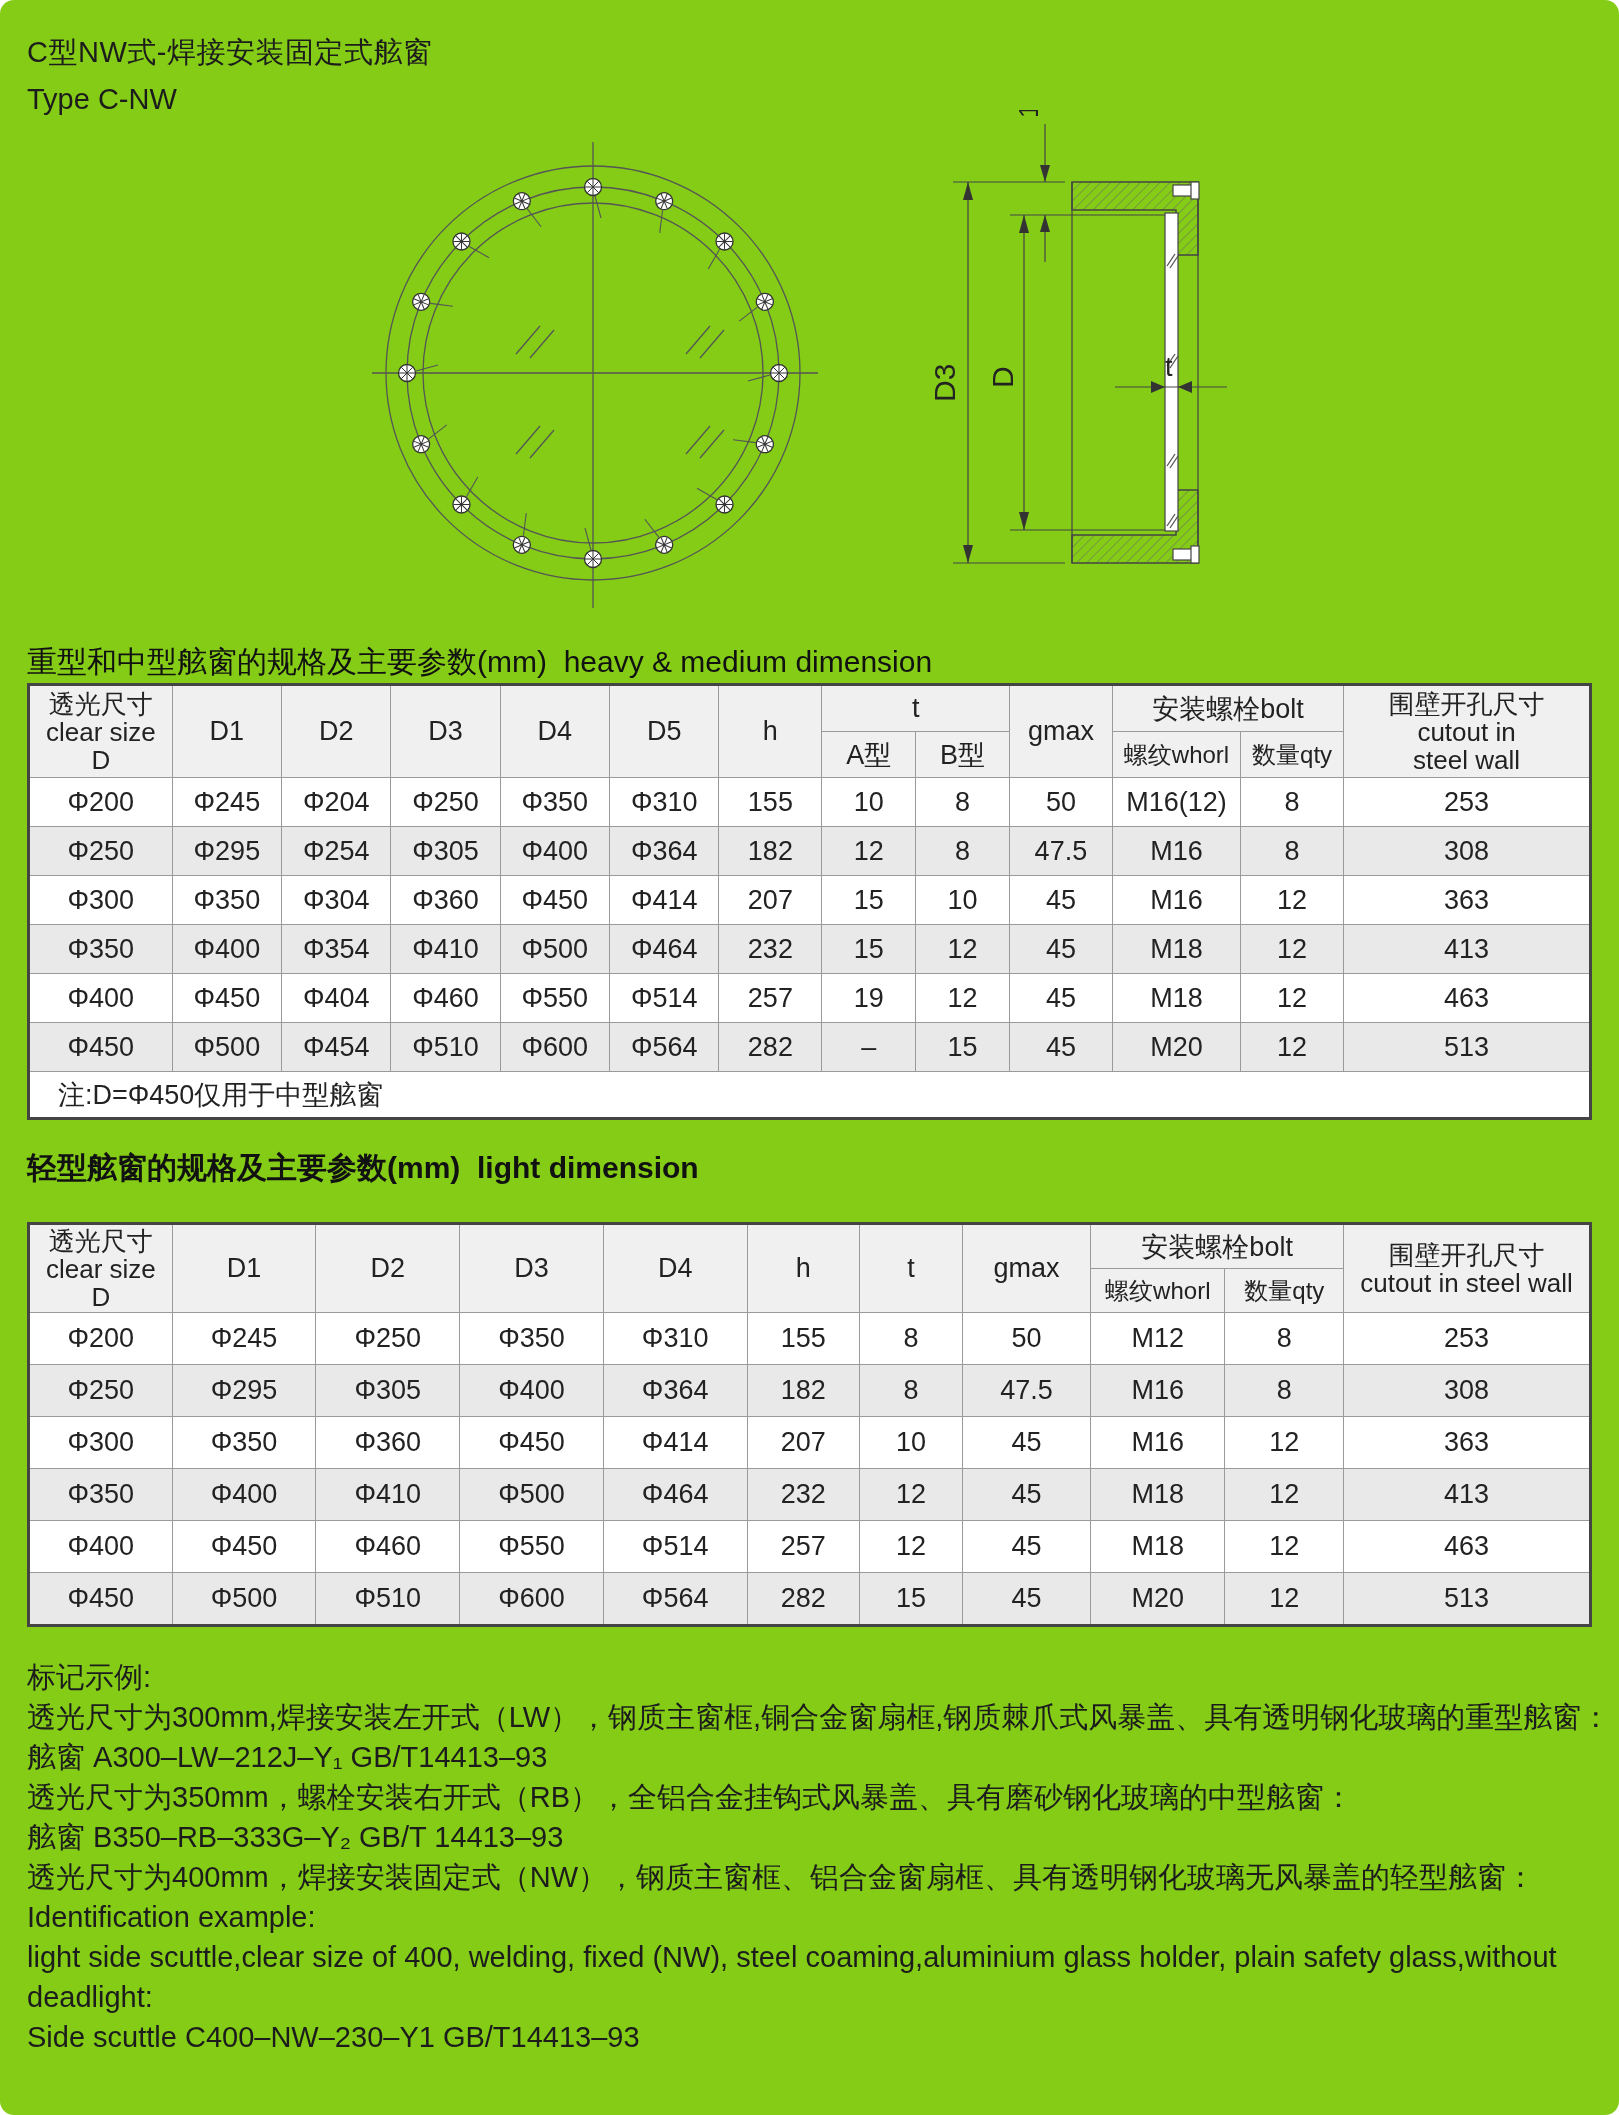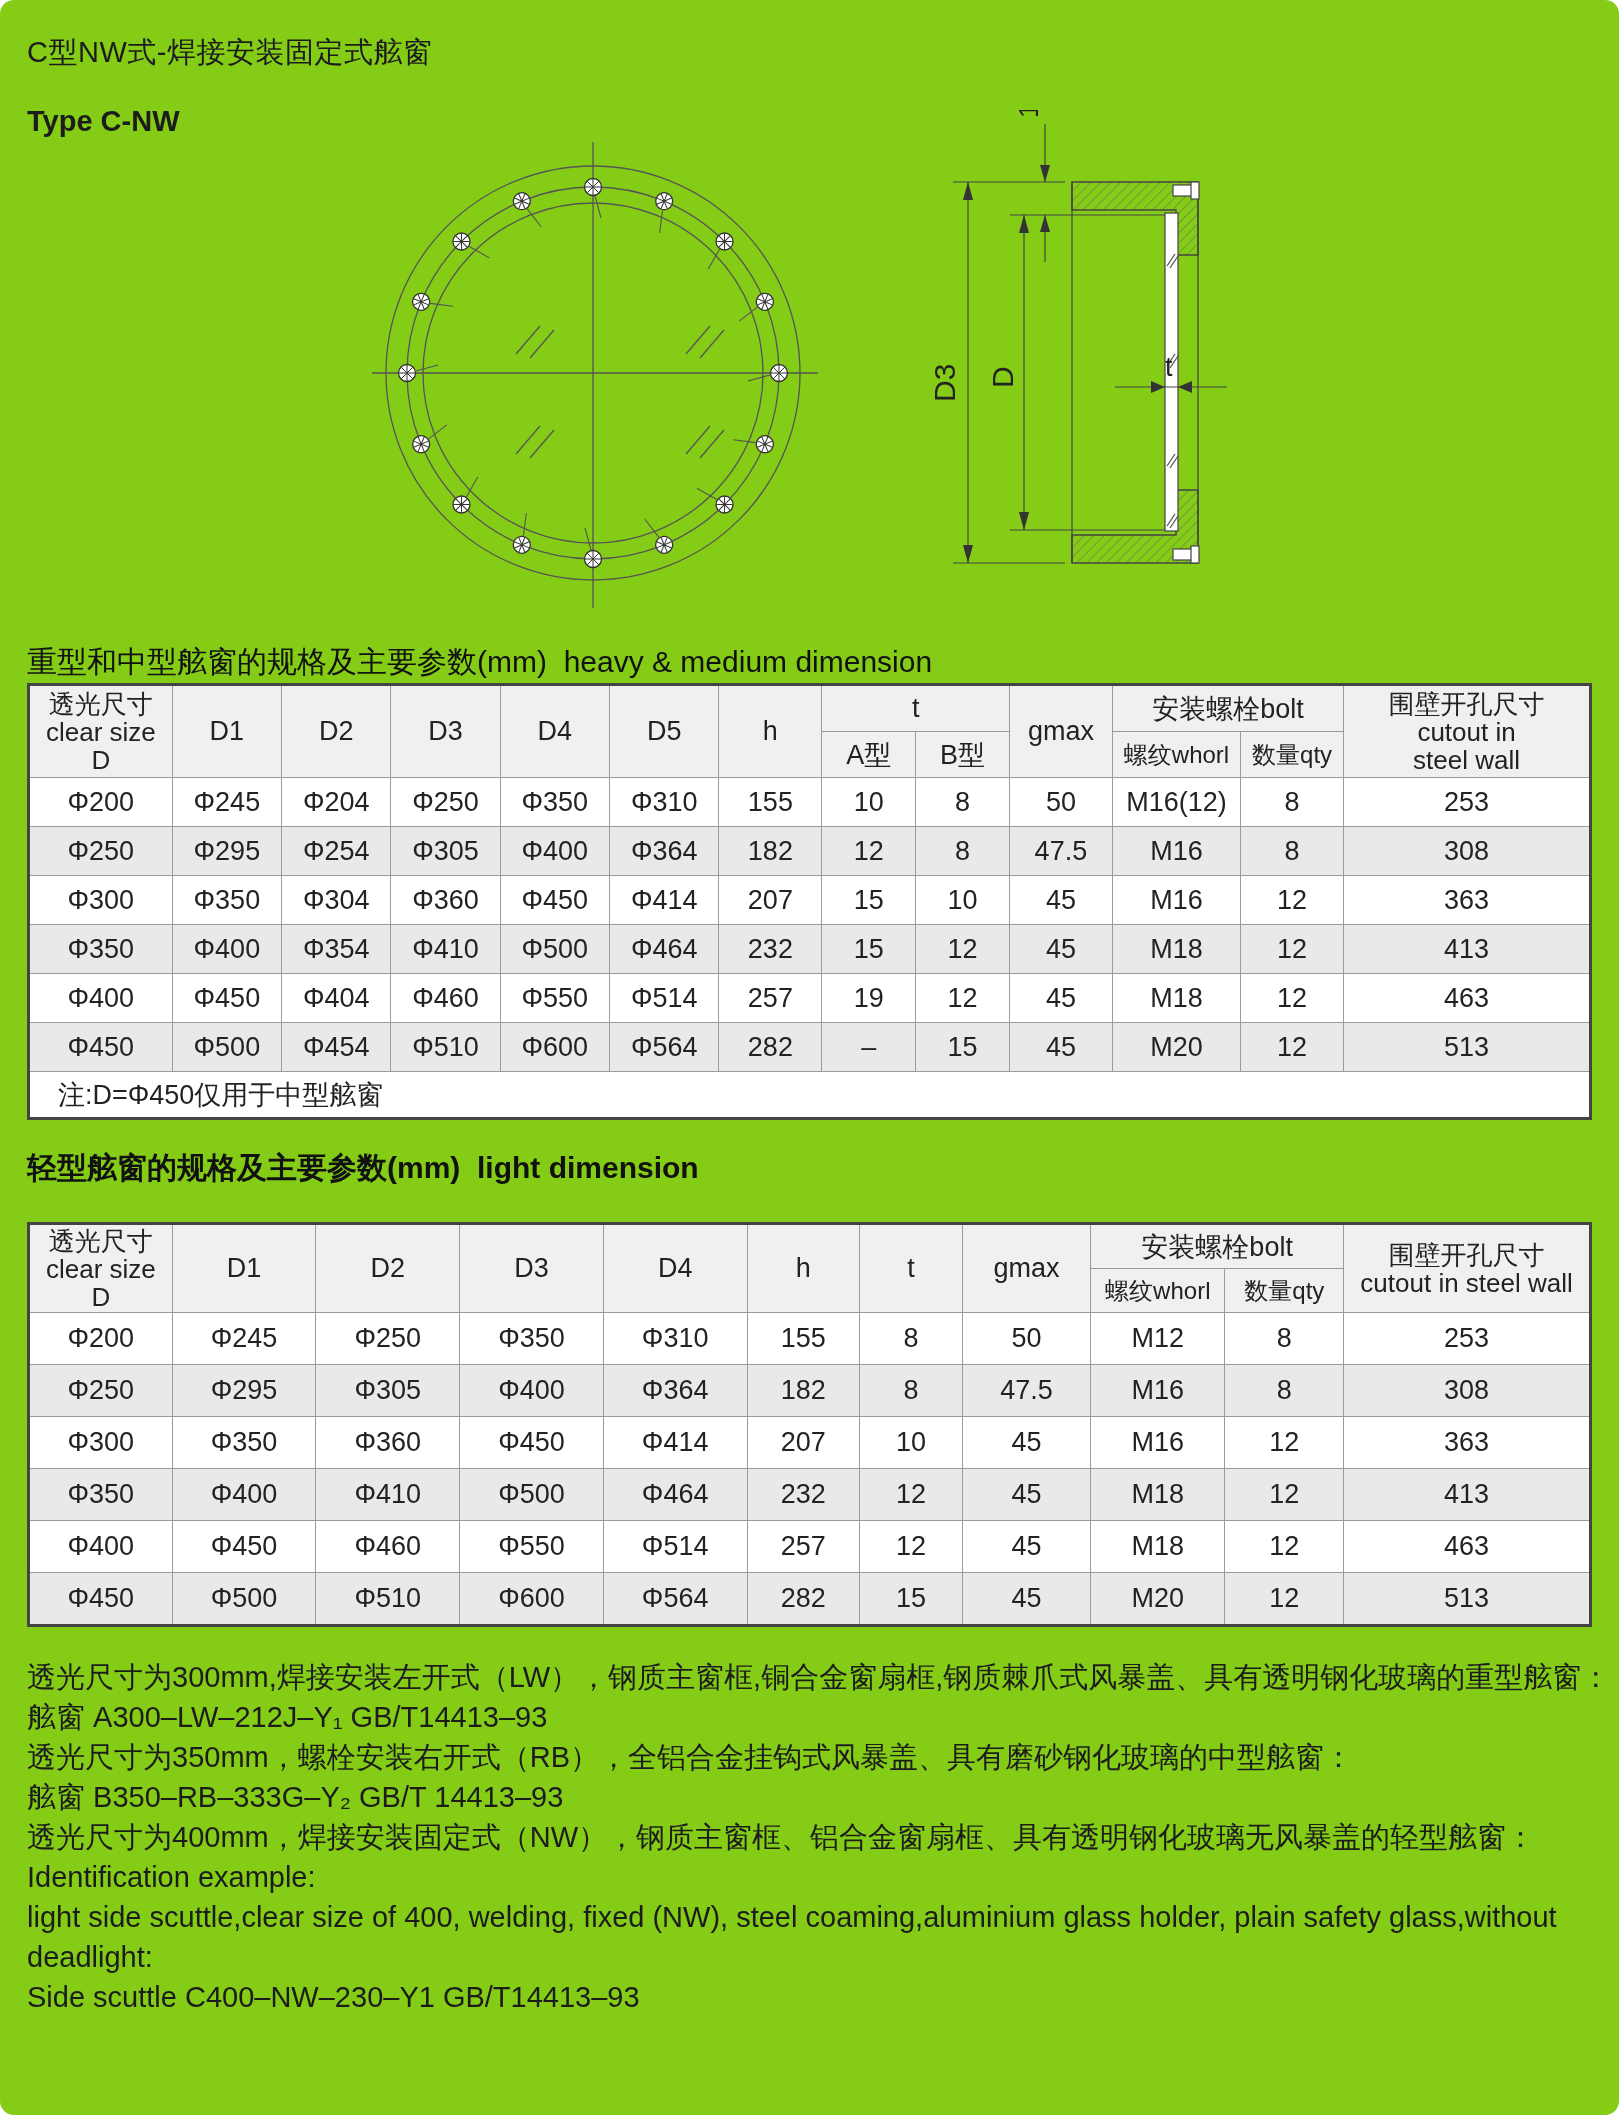--- a/index.html
+++ b/index.html
@@ -2,21 +2,21 @@
 <html><head>
 <meta charset="utf-8">
 <style>
   html,body{margin:0;padding:0;background:#fff;}
   .page{
     position:relative;width:1619px;height:2115px;background:#84cc16;
     font-family:"Liberation Sans","DejaVu Sans",sans-serif;color:#1c1c1c;overflow:hidden;border-radius:14px;
   }
   .title-block{position:absolute;left:27px;top:32px;}
   .doc-title{font-size:29px;line-height:40px;letter-spacing:.5px;}
-  .doc-subtitle{font-size:29px;line-height:40px;margin-top:29px;font-weight:bold;}
+  .doc-subtitle{font-size:29px;line-height:40px;margin-top:7px;}
 
   .front-view{position:absolute;left:370px;top:140px;}
   .section-view{position:absolute;left:925px;top:110px;}
   svg text{font-family:"Liberation Sans","DejaVu Sans",sans-serif;fill:#222;}
 
   .sec-title{position:absolute;left:27px;font-size:30px;white-space:pre;color:#111;}
   .sec-title.one{top:642px;}
   .sec-title.two{top:1148px;font-weight:bold;}
 
   table{border-collapse:collapse;table-layout:fixed;position:absolute;left:27px;width:1565px;
@@ -415,20 +415,21 @@
           <td>15</td>
           <td>45</td>
           <td>M20</td>
           <td>12</td>
           <td>513</td>
         </tr>
       </tbody>
   </table>
 
   <div class="examples">
+    <div class="ex-line">标记示例:</div>
     <div class="ex-line">透光尺寸为300mm,焊接安装左开式（LW），钢质主窗框,铜合金窗扇框,钢质棘爪式风暴盖、具有透明钢化玻璃的重型舷窗：</div>
     <div class="ex-line">舷窗 A300–LW–212J–Y₁ GB/T14413–93</div>
     <div class="ex-line">透光尺寸为350mm，螺栓安装右开式（RB），全铝合金挂钩式风暴盖、具有磨砂钢化玻璃的中型舷窗：</div>
     <div class="ex-line">舷窗 B350–RB–333G–Y₂ GB/T 14413–93</div>
     <div class="ex-line">透光尺寸为400mm，焊接安装固定式（NW），钢质主窗框、铝合金窗扇框、具有透明钢化玻璃无风暴盖的轻型舷窗：</div>
     <div class="ex-line">Identification example:</div>
     <div class="ex-line">light side scuttle,clear size of 400, welding, fixed (NW), steel coaming,aluminium glass holder, plain safety glass,without</div>
     <div class="ex-line">deadlight:</div>
     <div class="ex-line">Side scuttle C400–NW–230–Y1 GB/T14413–93</div>
   </div>

